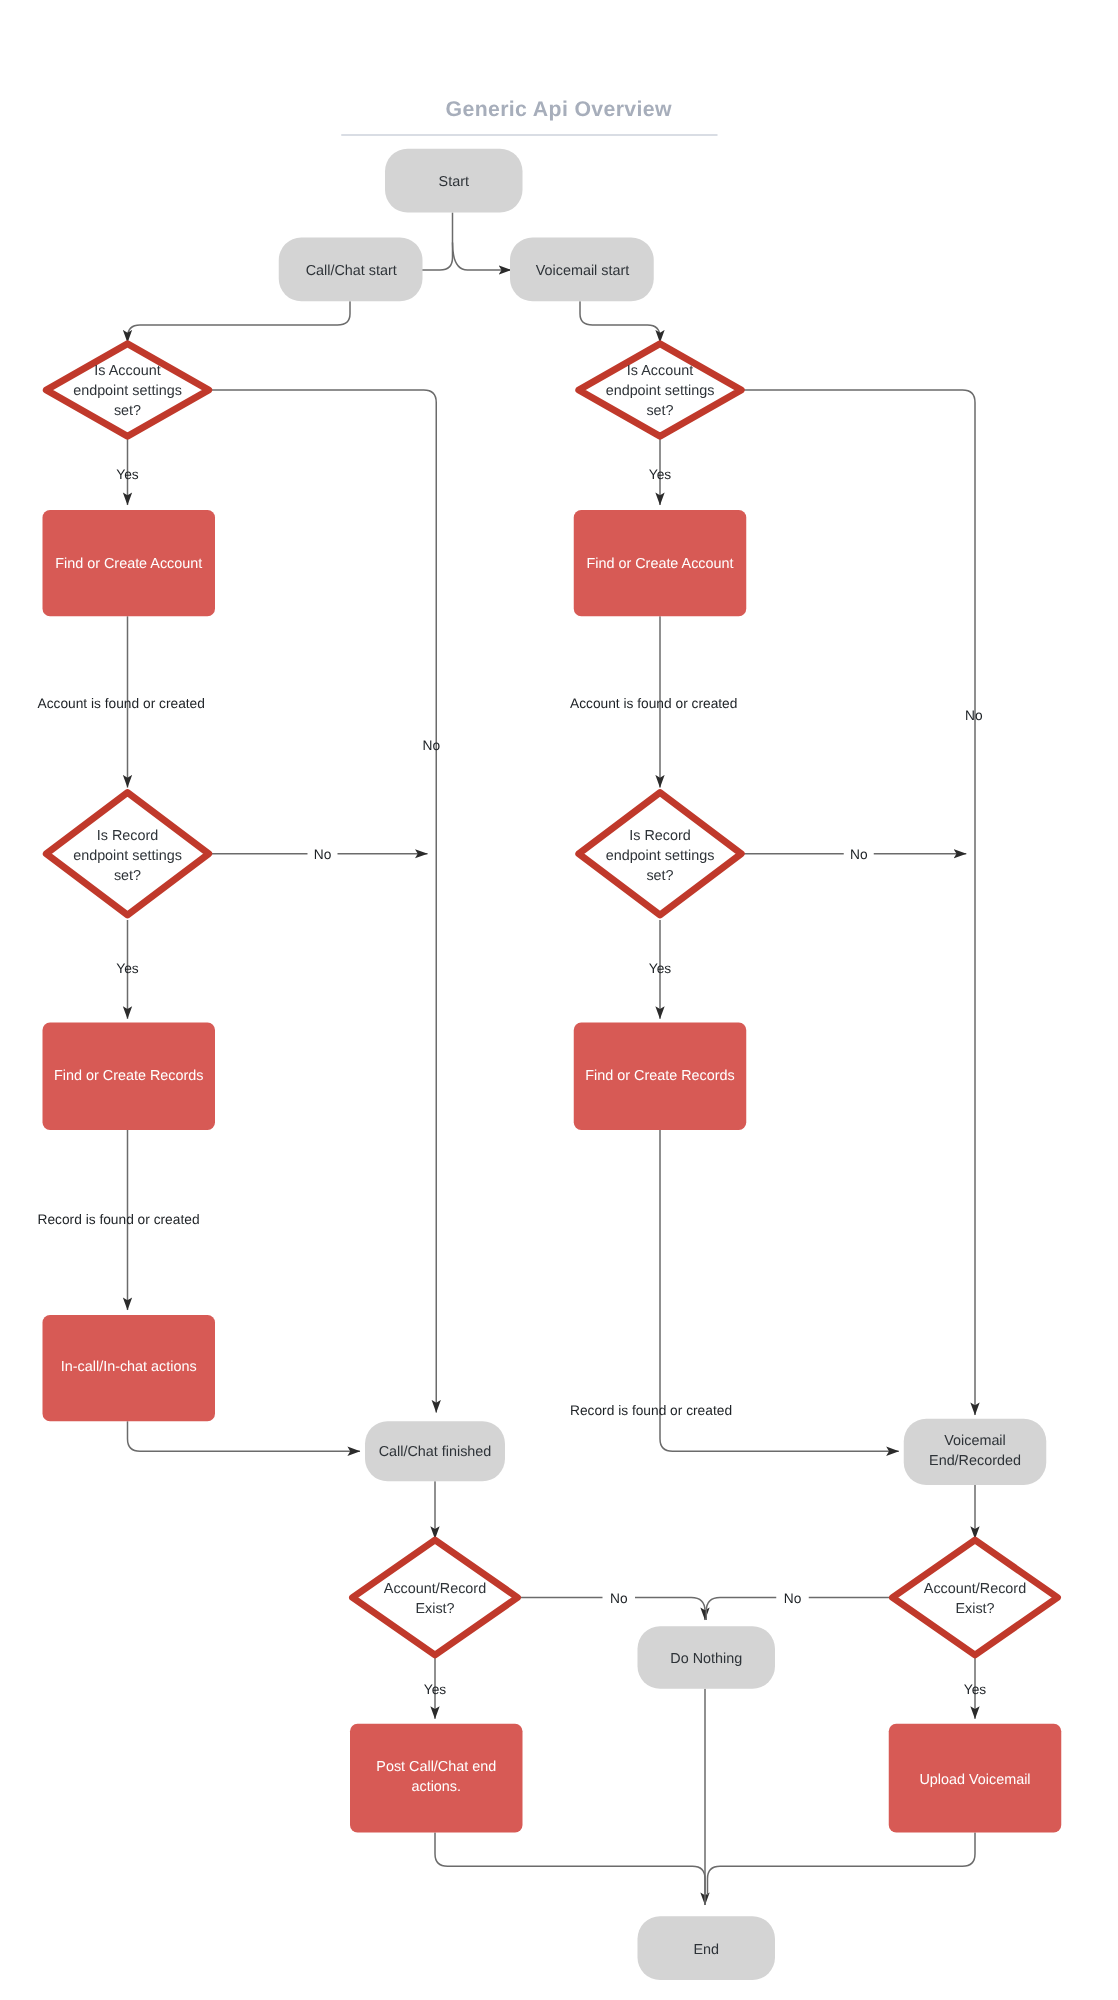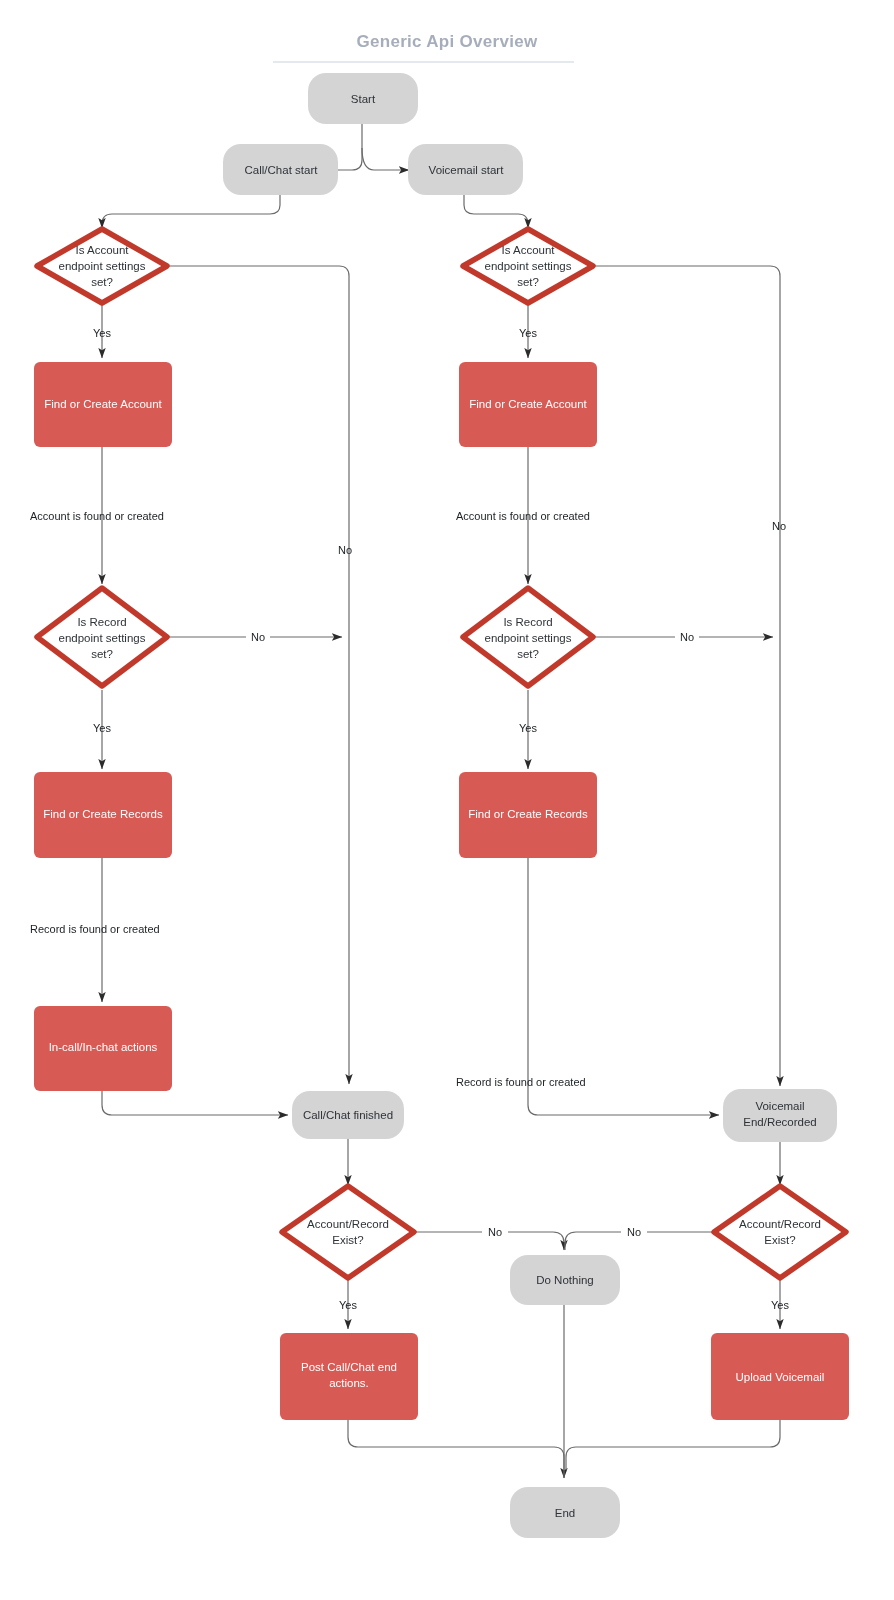--- a/index.html
+++ b/index.html
@@ -1,18 +1,18 @@
 <!DOCTYPE html>
 <html><head>
 <meta charset="utf-8">
 <style>
   html,body{margin:0;padding:0;background:#ffffff;}
   body{width:894px;height:1600px;overflow:hidden;
        font-family:"Liberation Sans","DejaVu Sans",sans-serif;}
-  #canvas{position:relative;width:894px;height:1132px;}
+  #canvas{position:relative;width:894px;height:1132px;margin-top:46px;}
   svg{display:block;}
   .t-title{font-size:17px;font-weight:bold;fill:#a7aebb;letter-spacing:.3px;}
   .t-node{font-size:11.5px;fill:#2e3338;}
   .t-node-white{font-size:11.5px;fill:#ffffff;}
   .t-edge{font-size:11px;fill:#1d2125;}
   .shape-gray{fill:#d4d4d4;stroke:none;}
   .shape-red{fill:#d75a55;stroke:none;}
   .diamond{fill:#ffffff;stroke:#c0392b;stroke-width:5.5;stroke-linejoin:round;}
   .link{fill:none;stroke:#6b6b6b;stroke-width:1.2;}
   .rule{stroke:#ccd2db;stroke-width:1.2;}

